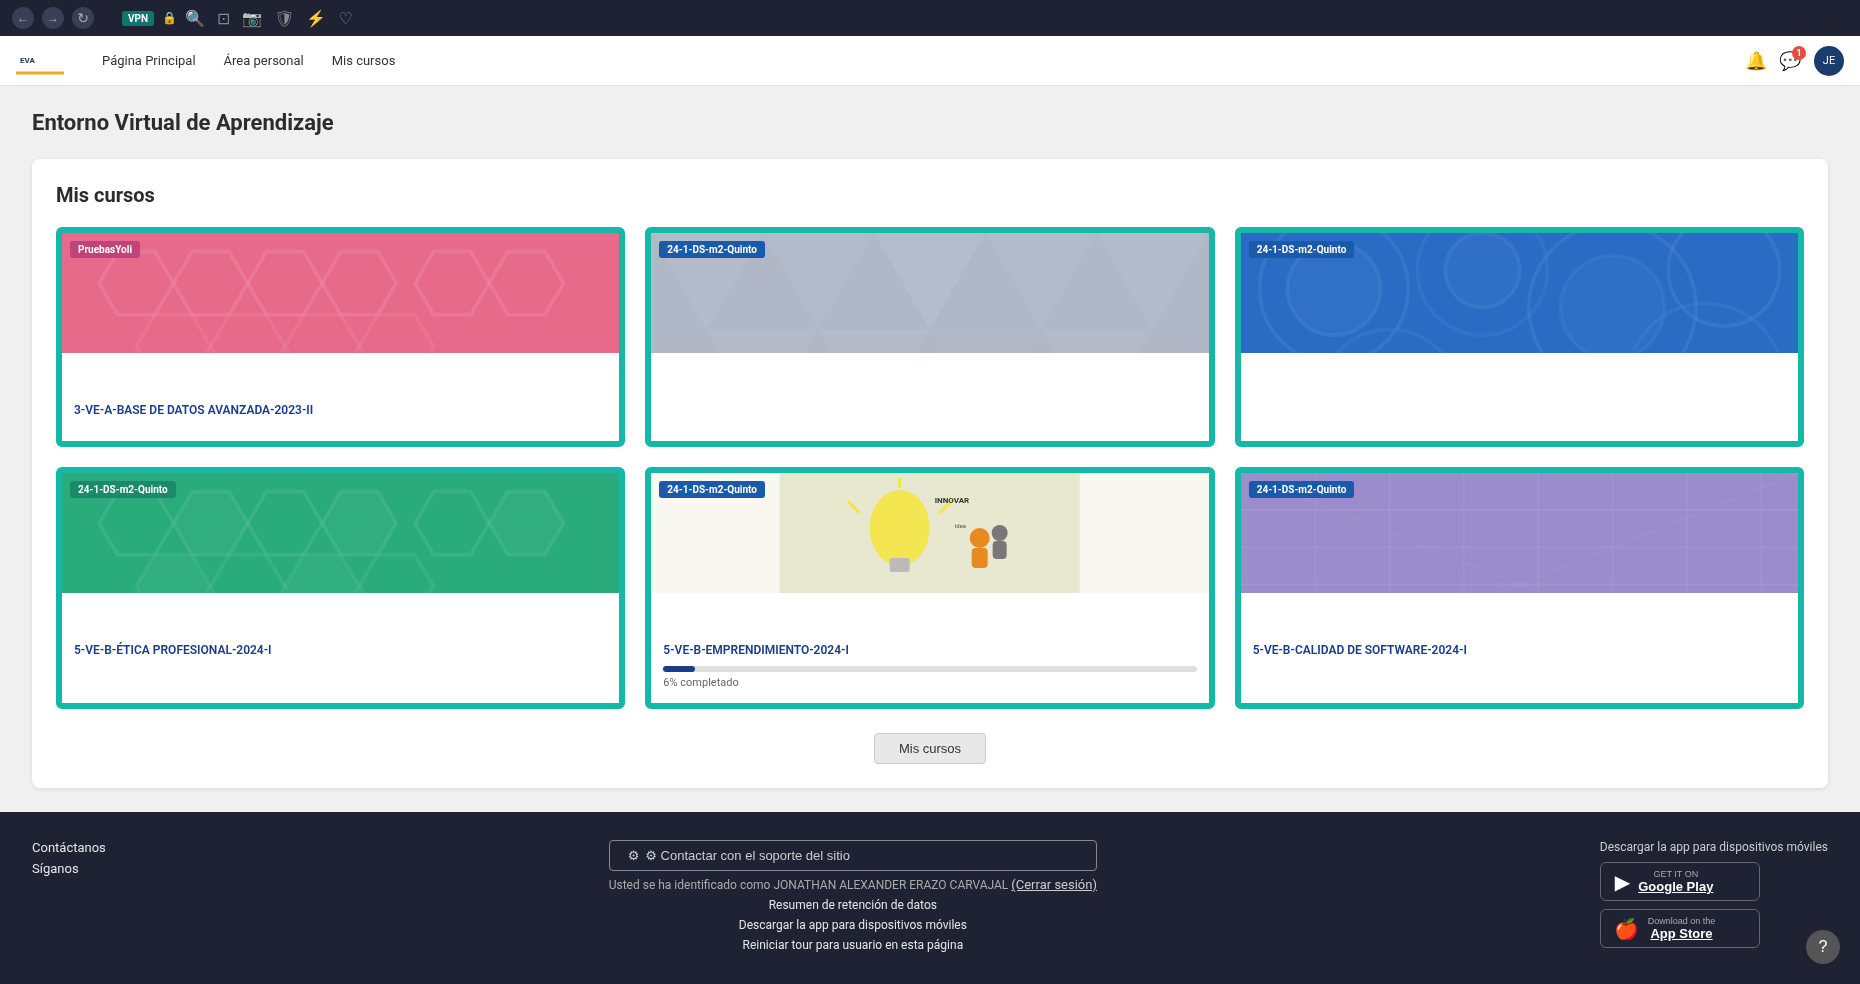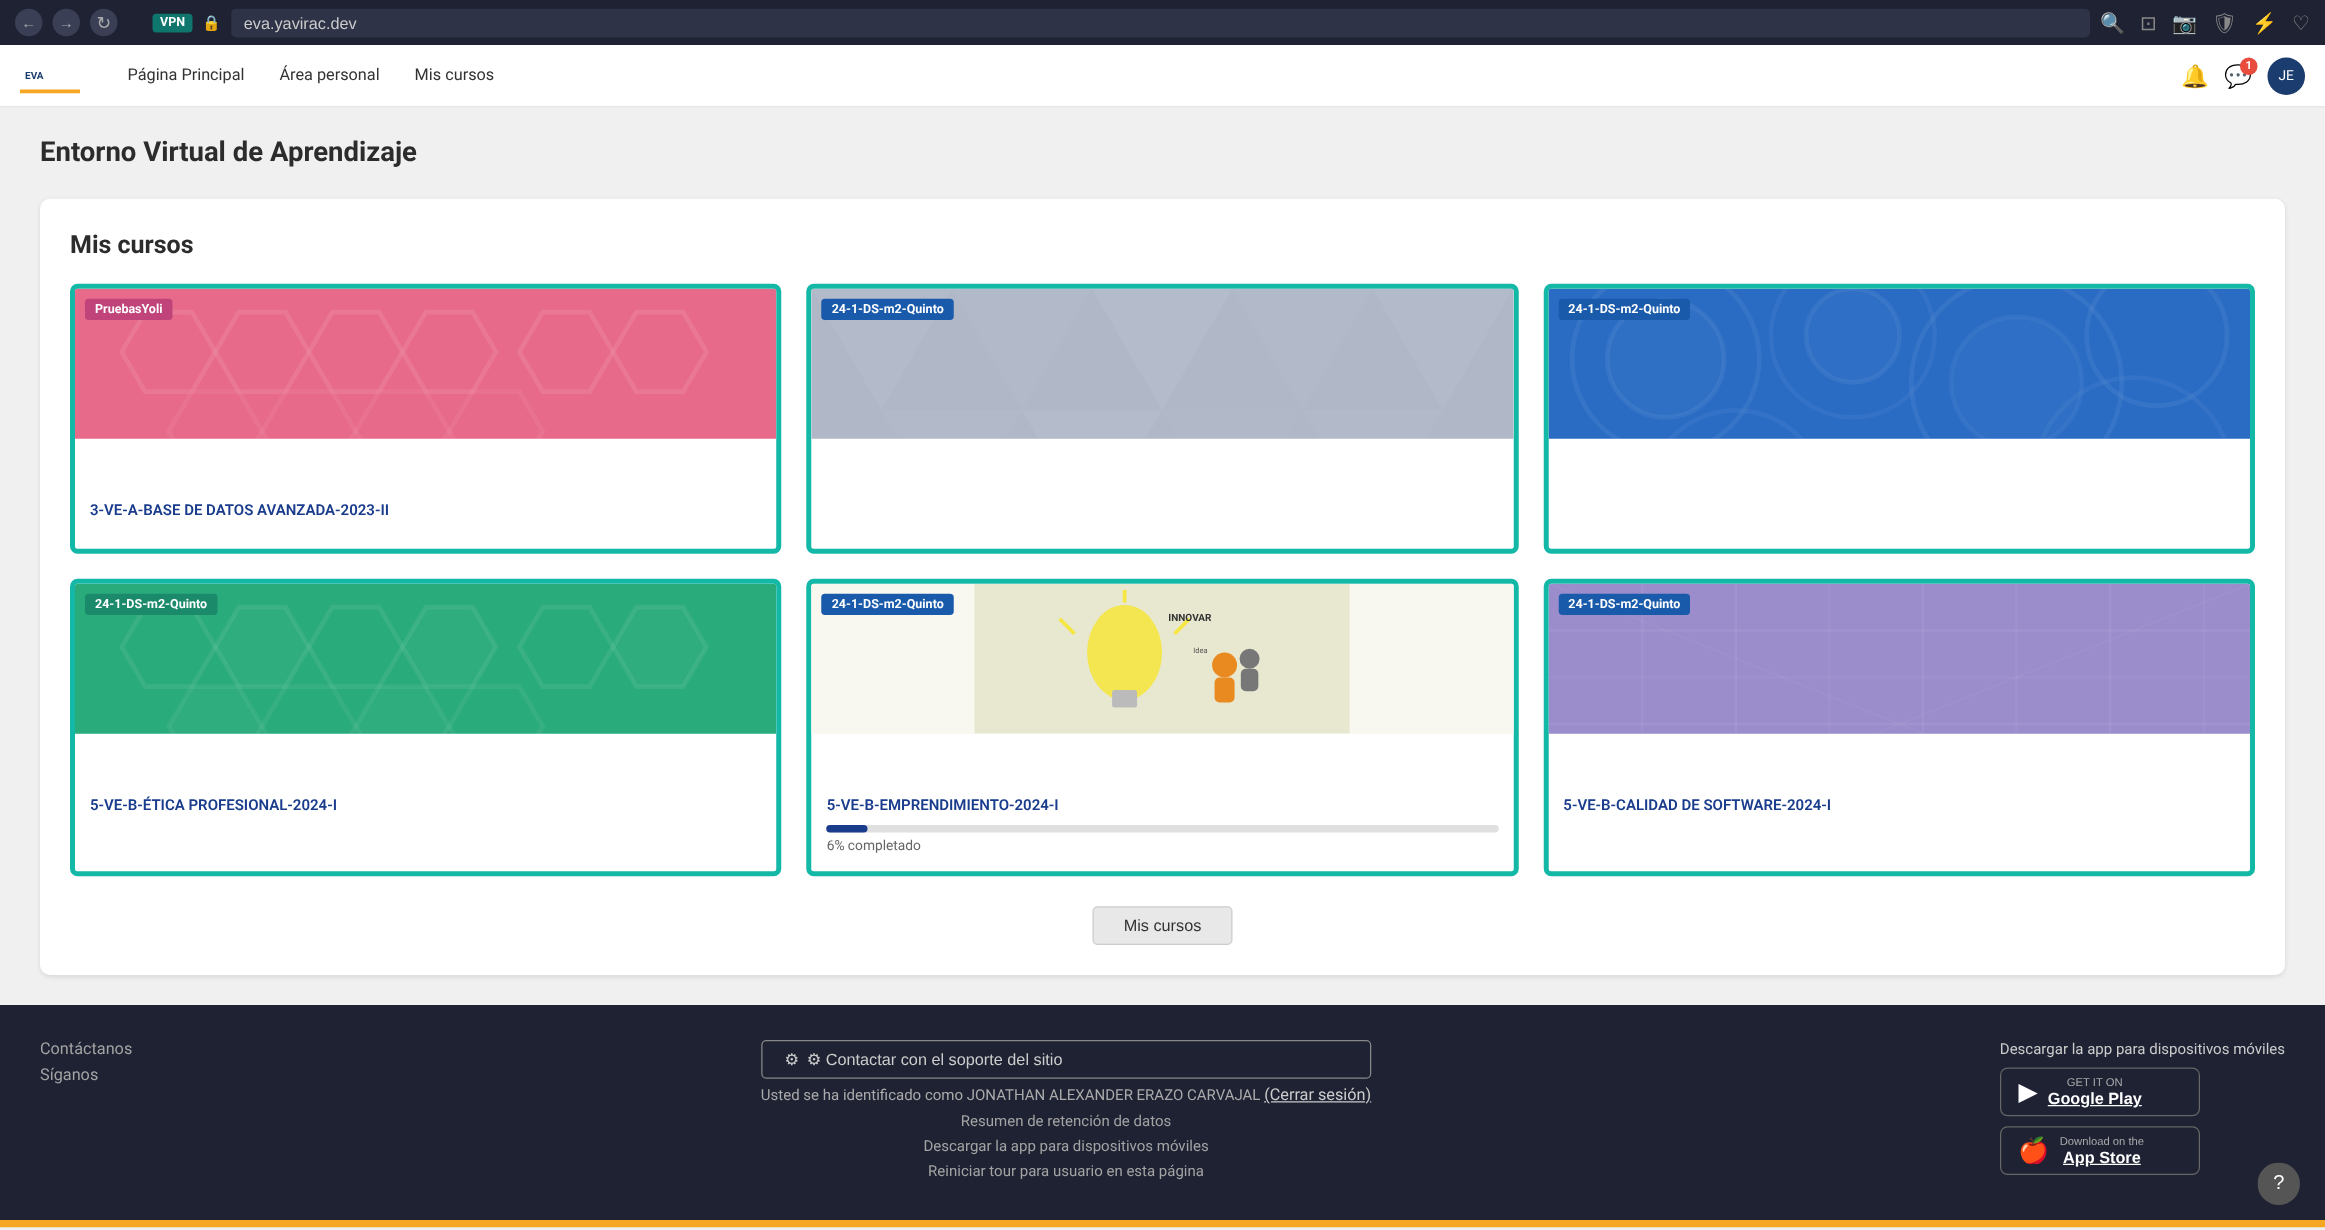--- a/index.html
+++ b/index.html
@@ -139,21 +139,21 @@
       font-weight: bold;
       color: #2c2c2c;
       margin-bottom: 20px;
     }
     .courses-grid {
       display: grid;
       grid-template-columns: repeat(3, 1fr);
       gap: 20px;
     }
     .course-card {
-      border: 4px solid #14b8a6;
+      border: 6px solid #14b8a6;
       border-radius: 6px;
       overflow: hidden;
       cursor: pointer;
       transition: box-shadow 0.2s;
     }
     .course-image {
       height: 120px;
       position: relative;
       overflow: hidden;
     }
@@ -236,21 +236,21 @@
       color: #ccc;
       padding: 28px 32px;
       margin-top: 0;
     }
     .footer-inner {
       display: flex;
       justify-content: space-between;
       align-items: flex-start;
     }
     .footer-left { display: flex; flex-direction: column; gap: 6px; }
-    .footer-link { color: #a3a3a3; text-decoration: none; font-size: 13px; cursor: pointer; }
+    .footer-link { color: #e5e5e5; text-decoration: none; font-size: 13px; cursor: pointer; }
     .footer-center { text-align: center; display: flex; flex-direction: column; gap: 6px; }
     .footer-support-btn {
       background: transparent;
       border: 1px solid #888;
       border-radius: 4px;
       color: #ccc;
       padding: 7px 18px;
       font-size: 13px;
       cursor: pointer;
       display: flex; align-items: center; gap: 6px;
@@ -300,21 +300,20 @@
   </style>
 </head>
 <body>
 
 <div class="browser-bar">
   <button class="browser-nav-btn">←</button>
   <button class="browser-nav-btn">→</button>
   <button class="browser-nav-btn browser-reload">↻</button>
   <span class="vpn-badge">VPN</span>
   <span class="lock-icon">🔒</span>
-  <input class="url-bar" type="text" value="eva.yavirac.dev" style="">
   <div class="browser-icons">
     <span class="browser-icon">🔍</span>
     <span class="browser-icon">⊡</span>
     <span class="browser-icon">📷</span>
     <span class="browser-icon">🛡</span>
     <span class="browser-icon">⚡</span>
     <span class="browser-icon">♡</span>
   </div>
 </div>
 

